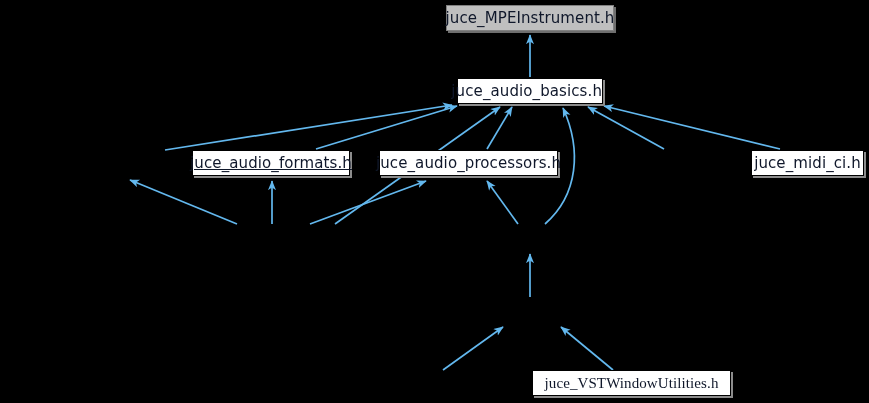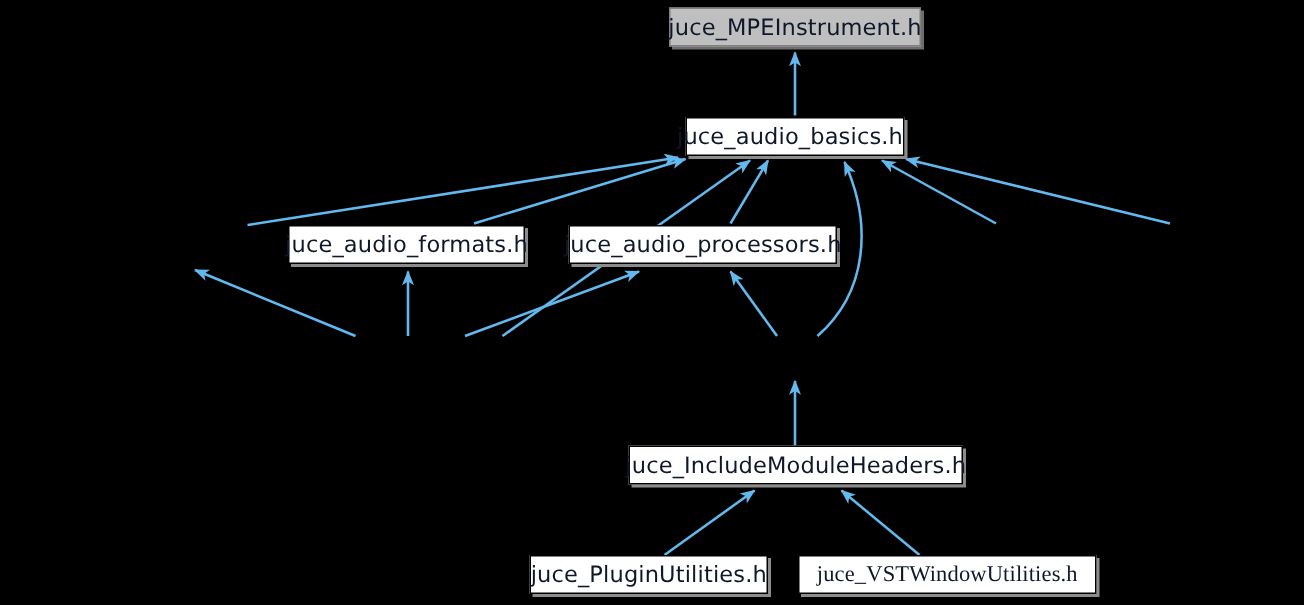--- a/index.html
+++ b/index.html
@@ -77,37 +77,34 @@
 
   <div class="node highlight" style="left:446px;top:5px;width:168px;height:26px;">
     <span>juce_MPEInstrument.h</span>
   </div>
 
   <div class="node" style="left:457px;top:78px;width:146px;height:26px;justify-content:flex-end;">
     <span>juce_audio_basics.h</span>
   </div>
 
 
-  <div class="node" style="left:192px;top:150px;width:158px;height:26px;">
+  <div class="node" style="left:192px;top:150px;width:158px;height:26px;text-decoration:underline;">
     <span>juce_audio_formats.h</span>
   </div>
 
   <div class="node" style="left:379px;top:150px;width:179px;height:26px;">
     <span>juce_audio_processors.h</span>
   </div>
 
 
+  <div class="node" style="left:751px;top:150px;width:113px;height:26px;">
+    <span>juce_midi_ci.h</span>
+  </div>
 
 
 
-  <div class="node" style="left:419px;top:297px;width:223px;height:26px;">
-    <span>juce_IncludeModuleHeaders.h</span>
-  </div>
 
-  <div class="node" style="left:353px;top:370px;width:159px;height:26px;">
-    <span>juce_PluginUtilities.h</span>
-  </div>
 
   <div class="node" style="left:532px;top:370px;width:199px;height:26px;font-family:Liberation Serif, serif;">
     <span>juce_VSTWindowUtilities.h</span>
   </div>
 
 </div>
 
 </body></html>

